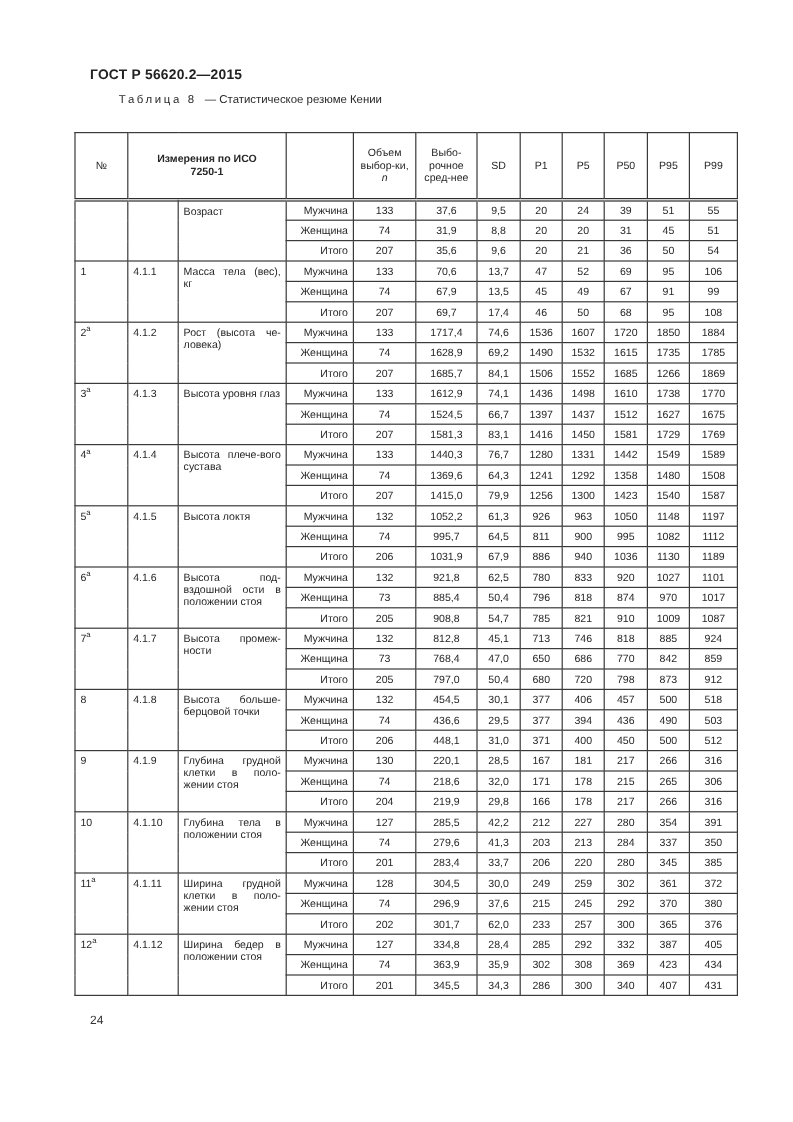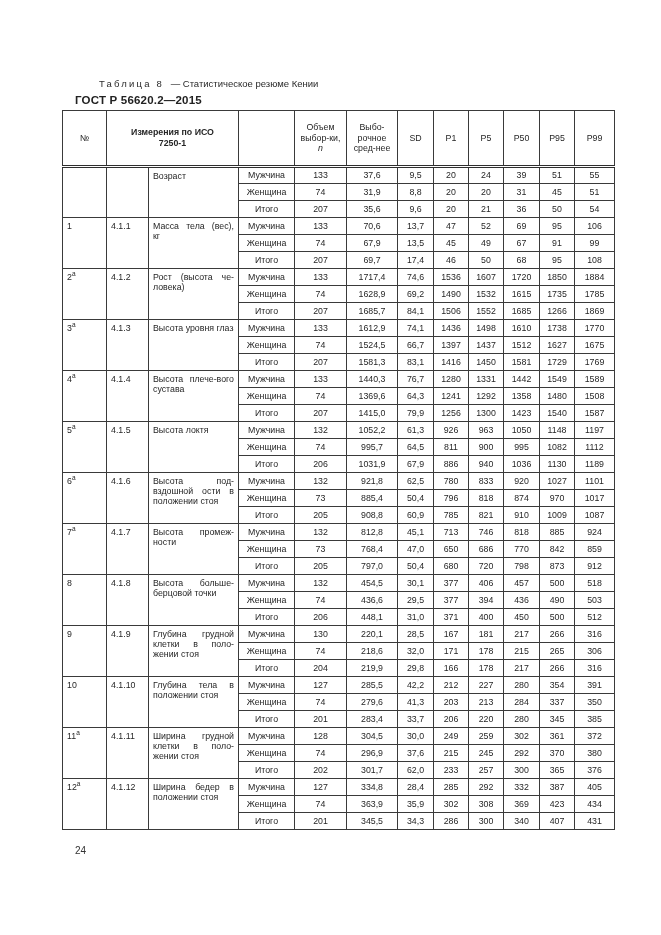--- a/index.html
+++ b/index.html
@@ -4,21 +4,21 @@
 <style>
   * { margin:0; padding:0; box-sizing:border-box; }
   html,body { background:#ffffff; }
   body {
     width:661px; height:935px; position:relative;
     font-family:"Liberation Sans","DejaVu Sans",sans-serif;
     color:#1f1f1f;
   }
   .doc-code {
     position:absolute; left:75px; top:57px;
-    font-size:11.5px; font-weight:700; letter-spacing:.2px; color:#222;margin-top:37px;
+    font-size:11.5px; font-weight:700; letter-spacing:.2px; color:#222;
   }
   .caption {
     position:absolute; left:75px; top:78px;
     font-size:9.5px; color:#2a2a2a; white-space:nowrap;margin-left:24px;
   }
   .caption .sp { letter-spacing:2.2px; margin-right:4px; }
   table.t {
     position:absolute; left:62px; top:110px; width:552px;
     border-collapse:collapse; table-layout:fixed;
     font-size:8.8px; color:#262626;
@@ -33,21 +33,21 @@
     height:56px; padding:2px 3px; line-height:1.25;
     border-bottom:3px double #2e2e2e;
   }
   .t tbody td { height:17px; padding:1px 4px; line-height:1.15; vertical-align:middle; }
   .t tbody td.c-num, .t tbody td.c-code {
     vertical-align:top; padding-top:3px; text-align:left;
   }
   .t tbody td.c-name {
     vertical-align:top; padding-top:3px; text-align:justify; text-align-last:left;
   }
-  .t tbody td.c-gender { text-align:center; }
+  .t tbody td.c-gender { text-align:right; }
   .t tbody td.c-val { text-align:center; padding:1px 1px; }
   sup { font-size:6.5px; line-height:0; }
   .block { display:block;font-weight:bold; }
   .page-num { position:absolute; left:75px; top:845px; font-size:10px; color:#333; }
   i { font-style:italic; }
 </style>
 </head>
 <body>
 
 <div class="doc-code">ГОСТ Р 56620.2—2015</div>
@@ -331,21 +331,21 @@
         <td class="c-val">796</td>
         <td class="c-val">818</td>
         <td class="c-val">874</td>
         <td class="c-val">970</td>
         <td class="c-val">1017</td>
       </tr>
       <tr>
         <td class="c-gender">Итого</td>
         <td class="c-val">205</td>
         <td class="c-val">908,8</td>
-        <td class="c-val">60,9</td>
+        <td class="c-val">54,7</td>
         <td class="c-val">785</td>
         <td class="c-val">821</td>
         <td class="c-val">910</td>
         <td class="c-val">1009</td>
         <td class="c-val">1087</td>
       </tr>
       <tr>
         <td class="c-num" rowspan="3"><span>7</span><sup>a</sup></td>
         <td class="c-code" rowspan="3">4.1.7</td>
         <td class="c-name" rowspan="3">Высота промеж-ности</td>

